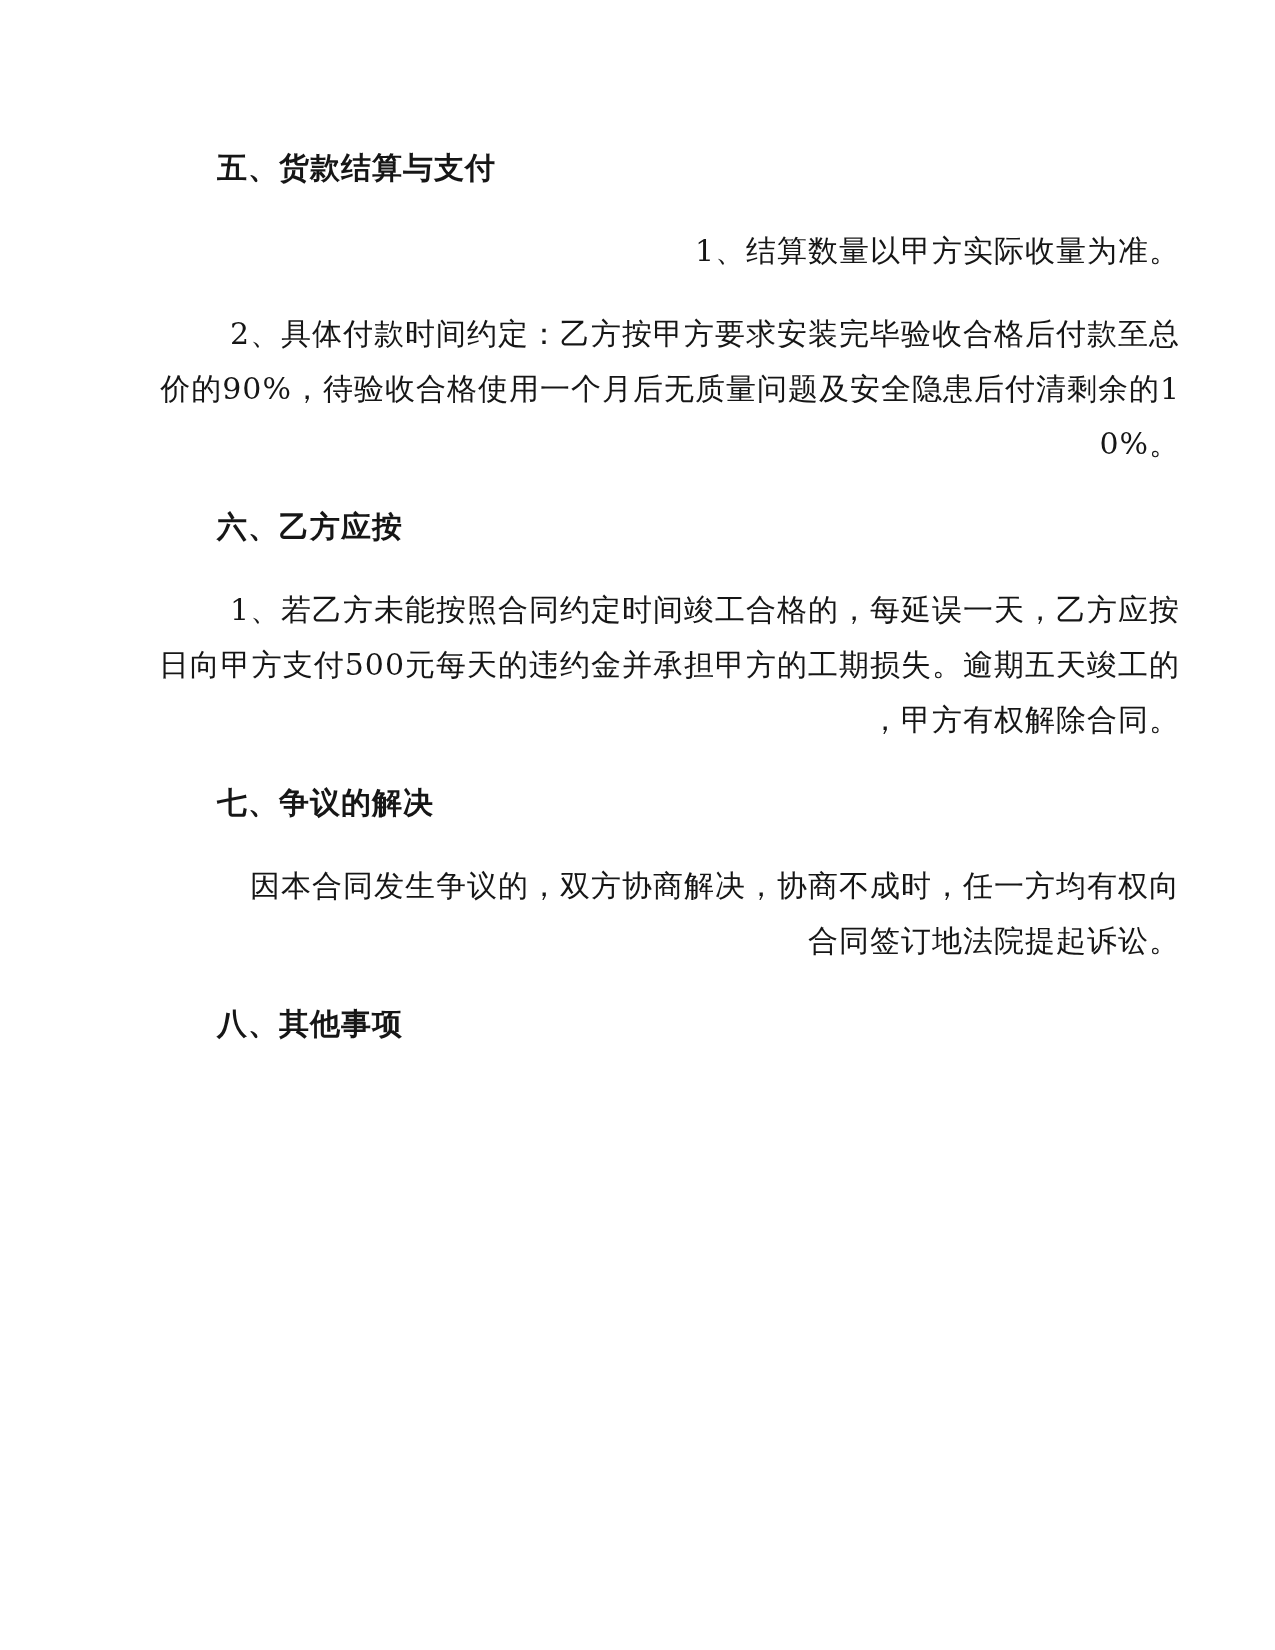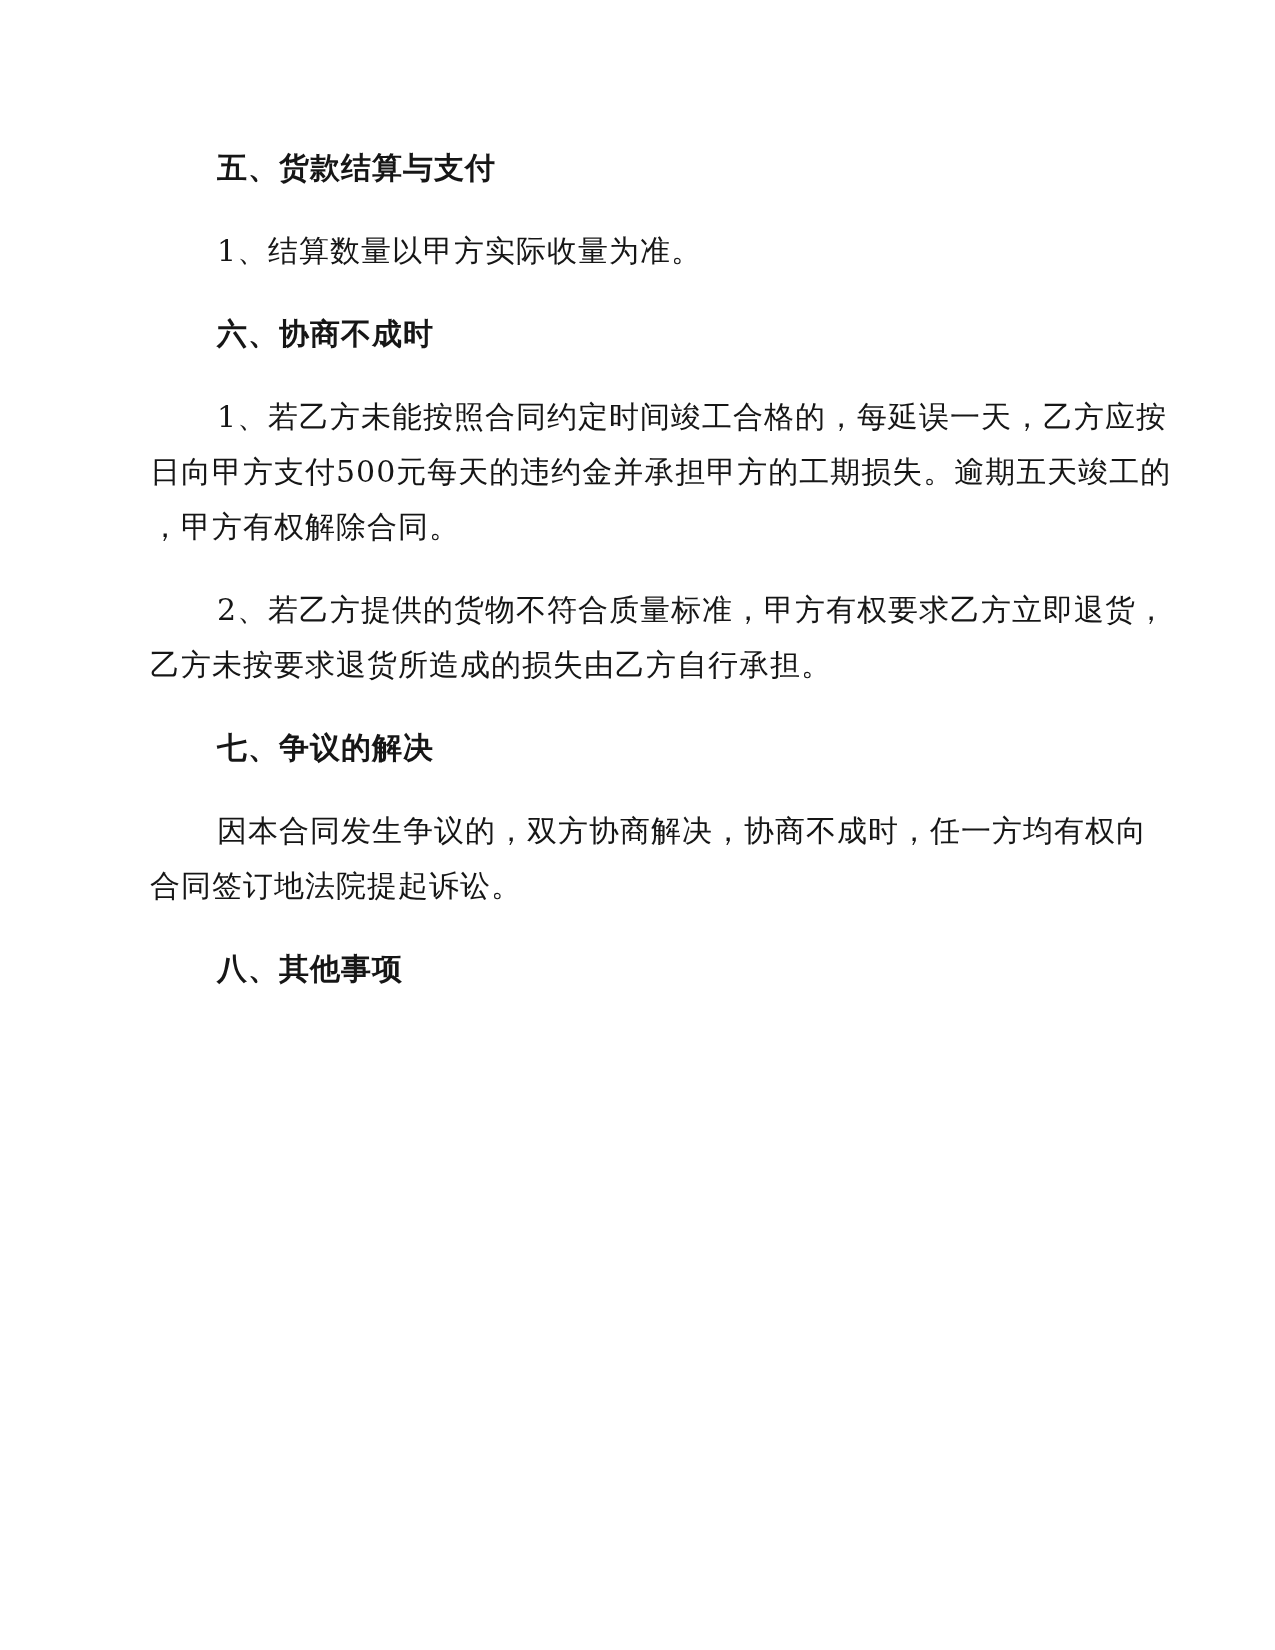--- a/index.html
+++ b/index.html
@@ -28,46 +28,48 @@
     padding-top: 140px;
   }
   .para {
     margin: 0 0 28px 0;
     font-size: 30px;
     line-height: 55px;
     white-space: pre-line;
     text-indent: 67px;
     letter-spacing: 1px;
     font-family: "DejaVu Serif", serif;
+    text-align: right;
   }
   .heading {
     margin: 0 0 28px 0;
     font-size: 30px;
     line-height: 55px;
     font-weight: bold;
     font-family: "DejaVu Sans", sans-serif;
     text-indent: 67px;
     letter-spacing: 1px;
   }
 </style>
 </head>
 <body>
 
 <div class="page">
   <div class="content">
 
     <h2 class="heading">五、货款结算与支付</h2>
     <p class="para">1、结算数量以甲方实际收量为准。</p>
+    <p class="para">2、具体付款时间约定：乙方按甲方要求安装完毕验收合格后付款至总
+价的90%，待验收合格使用一个月后无质量问题及安全隐患后付清剩余的1
+0%。</p>
 
-    <h2 class="heading">六、协商不成时</h2>
+    <h2 class="heading">六、乙方应按</h2>
     <p class="para">1、若乙方未能按照合同约定时间竣工合格的，每延误一天，乙方应按
 日向甲方支付500元每天的违约金并承担甲方的工期损失。逾期五天竣工的
 ，甲方有权解除合同。</p>
-    <p class="para">2、若乙方提供的货物不符合质量标准，甲方有权要求乙方立即退货，
-乙方未按要求退货所造成的损失由乙方自行承担。</p>
 
     <h2 class="heading">七、争议的解决</h2>
     <p class="para">因本合同发生争议的，双方协商解决，协商不成时，任一方均有权向
 合同签订地法院提起诉讼。</p>
 
     <h2 class="heading">八、其他事项</h2>
 
   </div>
 </div>
 

